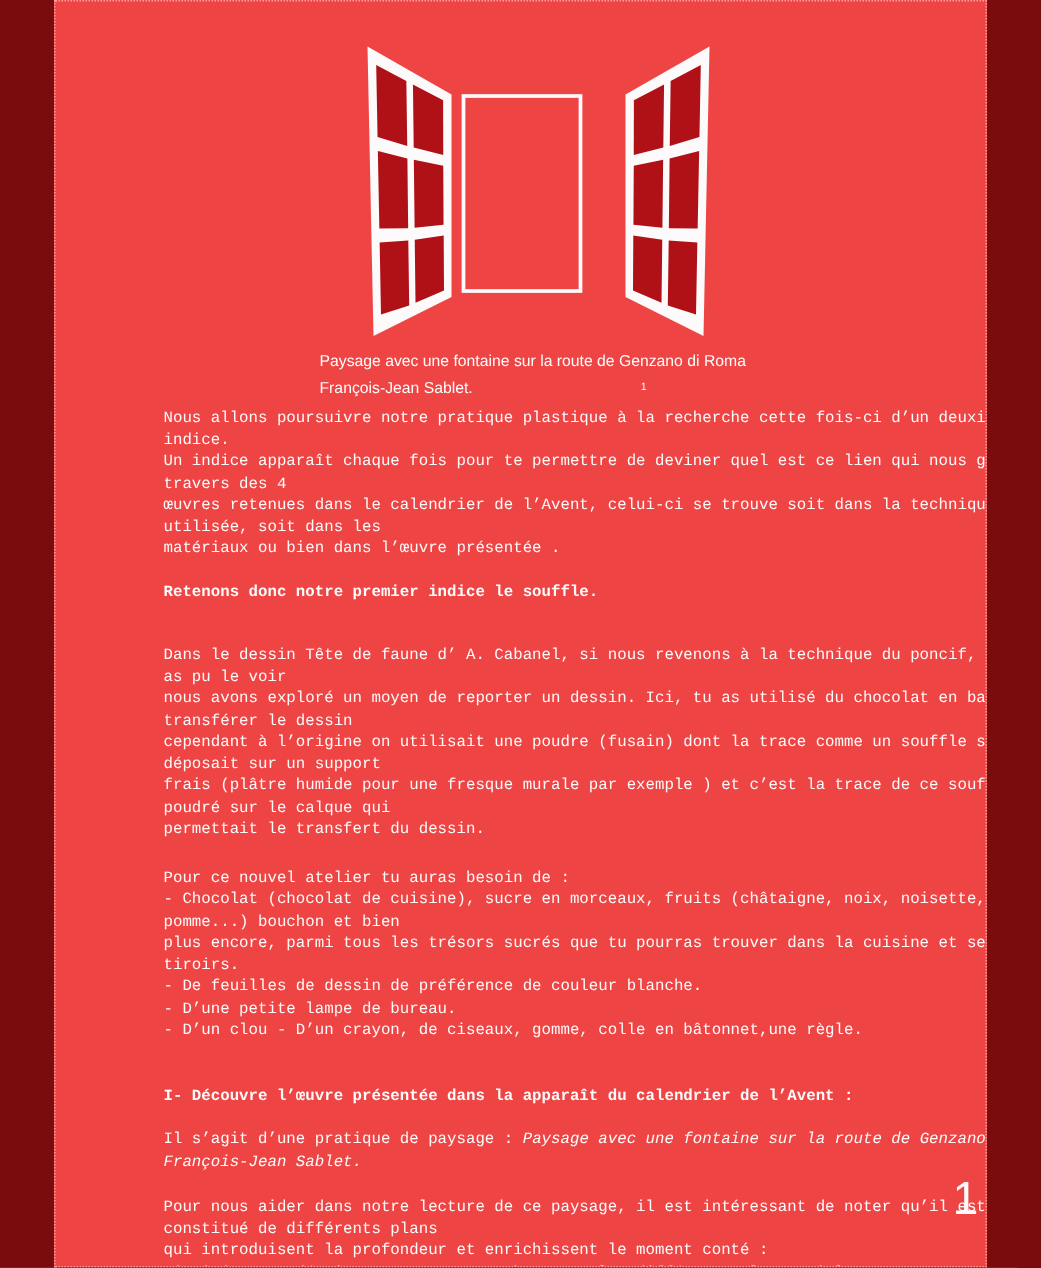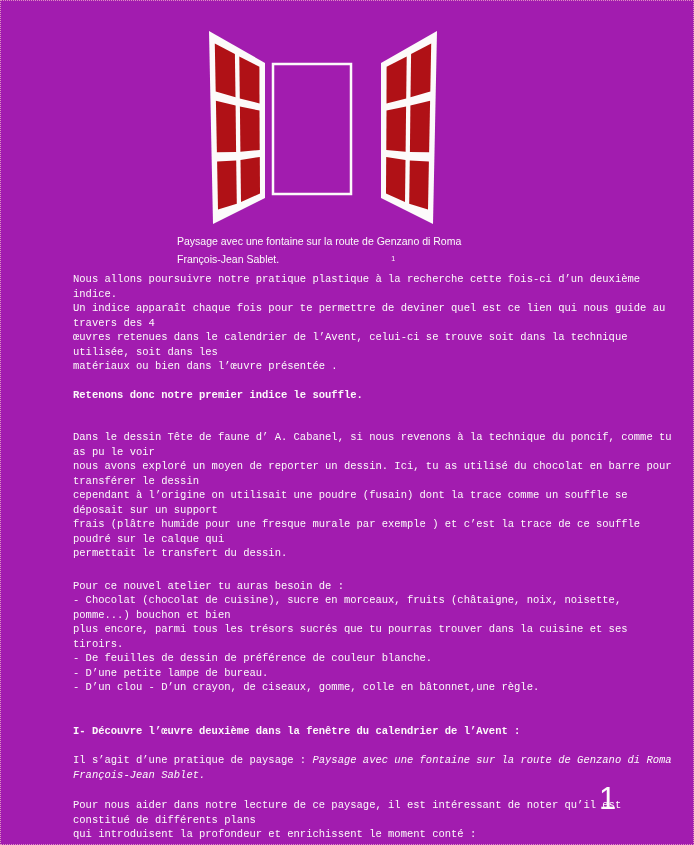--- a/index.html
+++ b/index.html
@@ -2,24 +2,24 @@
 <html lang="fr"><head>
 <meta charset="utf-8">
 <style>
   html, body {
     margin: 0;
     padding: 0;
     background: #7a0c0e;
   }
   .page {
     position: relative;
-    width: 694px;
+    width: 622px;
     height: 845px;
     margin: 0 auto;
-    background: #a21caf;
+    background: #ef4444;
     border: 1px dotted rgba(255, 205, 205, 0.65);
     box-sizing: border-box;
     font-family: "Liberation Sans", "DejaVu Sans", sans-serif;
     color: #FCFAFA;
     overflow: hidden;
   }
   .window-wrap {
     position: absolute;
     left: 202px;
     top: 27px;
@@ -118,21 +118,21 @@
 cependant à l’origine on utilisait une poudre  (fusain) dont la trace  comme un souffle se déposait sur un support
 frais (plâtre humide pour une fresque murale  par exemple ) et c’est la trace de ce souffle poudré sur le calque qui
 permettait le transfert du dessin.</div>
     <div class="para mb15">Pour ce nouvel atelier tu auras besoin de :
 -  Chocolat  (chocolat de cuisine), sucre en morceaux, fruits (châtaigne, noix, noisette, pomme...) bouchon et bien
 plus encore, parmi tous les trésors sucrés que tu pourras trouver dans la cuisine et ses tiroirs.
 - De feuilles de dessin  de préférence de couleur blanche.
 - D’une petite lampe de bureau.
 - D’un clou - D’un crayon, de ciseaux, gomme, colle en bâtonnet,une règle.</div>
     <div class="para mb16">
-      <span class="bold">I- Découvre l’œuvre deuxième dans la fenêtre du calendrier de l’Avent :
+      <span class="bold">I- Découvre l’œuvre présentée dans la apparaît du calendrier de l’Avent :
 </span>
       <span>Il s’agit d’une pratique de paysage : </span><span class="italic">Paysage avec une fontaine sur la route de Genzano di Roma
 François-Jean Sablet.</span>
     </div>
     <div class="para">Pour nous aider dans notre lecture de ce paysage, il est intéressant de noter qu’il est constitué de différents plans
 qui introduisent la profondeur et enrichissent le moment conté :
 Ainsi je peux décrire un paysage en observant les différents plans qui le composent. Au premier plan, il y a des
 rochers, derrière il y a un cavalier et sa monture devant une fontaine, à l’arrière-plan, il y a des arbres puis enfin
 une colline et le ciel.</div>
   </div>

